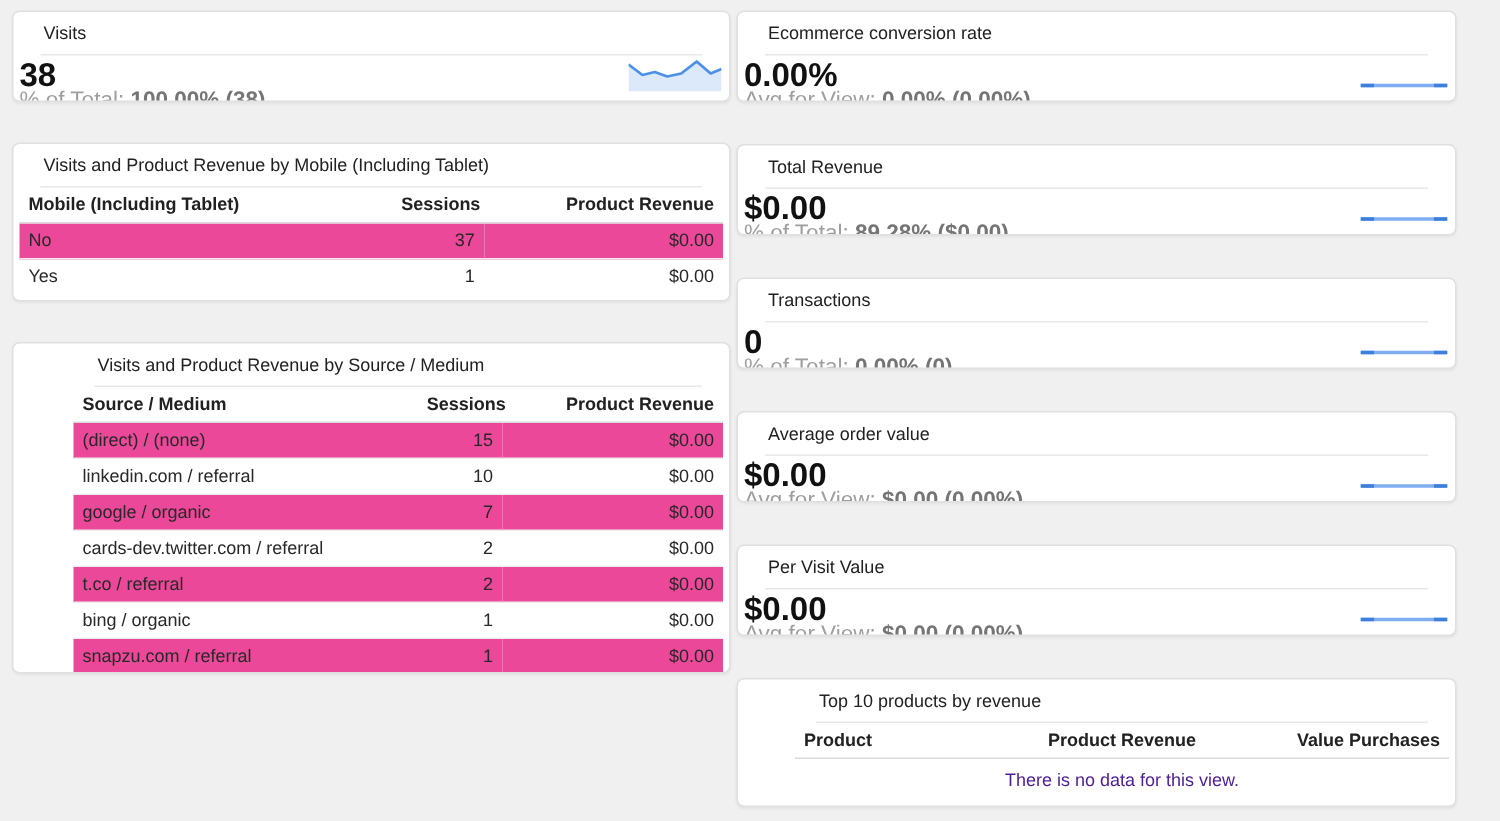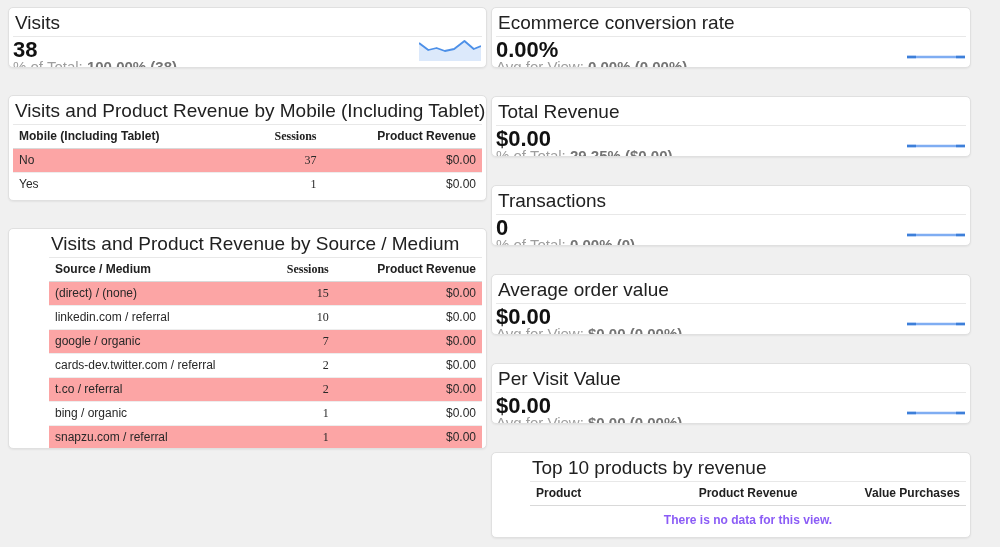--- a/index.html
+++ b/index.html
@@ -22,23 +22,23 @@
     box-shadow: 0 1px 2px rgba(0,0,0,0.06);
     position: relative;
     overflow: hidden;
   }
   .h61  { height: 61px; }
   .h106 { height: 106px; }
   .h221 { height: 221px; padding-left: 36px; }
   .h86  { height: 86px; padding-left: 34px; }
 
   .c-title {
-    margin: 0 4px;
+    margin: 0 18px;
     padding: 7px 2px 6px;
-    font-size: 19px;
+    font-size: 12px;
     line-height: 15px;
     color: #212121;
     border-bottom: 1px solid #e8e8e8;
     white-space: nowrap;
   }
   .c-value {
     margin: 4px 4px 0;
     font-size: 22px;
     line-height: 18px;
     font-weight: bold;
@@ -69,29 +69,29 @@
     margin: 0 4px;
     width: calc(100% - 8px);
     border-collapse: collapse;
     font-size: 12px;
     table-layout: fixed;
   }
   th, td { padding: 4px 6px; line-height: 15px; margin-left: 19px; }
   th { font-weight: bold; color: #212121; border-bottom: 1px solid #d9d9d9; }
   td { color: #282828; border-bottom: 1px solid #ededed; }
   tbody tr:last-child td { border-bottom: none; }
-  tbody tr.odd { background: #fca5a5; }
+  tbody tr.odd { background: #ec4899; }
   .l { text-align: left; }
   .r { text-align: right; }
   .c { text-align: center; }
   .metric-table th:nth-child(1), .metric-table td:nth-child(1) { width: 53%; }
-  .metric-table th:nth-child(2), .metric-table td:nth-child(2) { width: 13%; font-family: Liberation Serif, serif; }
+  .metric-table th:nth-child(2), .metric-table td:nth-child(2) { width: 13%; }
   .metric-table th:nth-child(3), .metric-table td:nth-child(3) { width: 34%; }
   .products-table th { width: 33.3%; }
-  .empty-msg { text-align: center; color: #8b5cf6; padding: 7px 6px 9px; border-bottom: none; font-weight: bold; }
+  .empty-msg { text-align: center; color: #4c1d95; padding: 7px 6px 9px; border-bottom: none; }
 </style>
 </head>
 <body>
 
 <div class="col col-left">
 
   <section class="card h61">
     <div class="c-title">Visits</div>
     <div class="c-value">38</div>
     <div class="c-sub"><span>% of Total:</span> <b>100.00% (38)</b></div>
@@ -189,21 +189,21 @@
     <svg class="spark-flat" viewBox="0 0 58 4" preserveAspectRatio="none">
       <line class="flat-light" x1="0" y1="2" x2="58" y2="2"></line>
       <line class="flat-dark" x1="0" y1="2" x2="9" y2="2"></line>
       <line class="flat-dark" x1="49" y1="2" x2="58" y2="2"></line>
     </svg>
   </section>
 
   <section class="card h61">
     <div class="c-title">Total Revenue</div>
     <div class="c-value">$0.00</div>
-    <div class="c-sub"><span>% of Total:</span> <b>29.25% ($0.00)</b></div>
+    <div class="c-sub"><span>% of Total:</span> <b>89.28% ($0.00)</b></div>
     <svg class="spark-flat" viewBox="0 0 58 4" preserveAspectRatio="none">
       <line class="flat-light" x1="0" y1="2" x2="58" y2="2"></line>
       <line class="flat-dark" x1="0" y1="2" x2="9" y2="2"></line>
       <line class="flat-dark" x1="49" y1="2" x2="58" y2="2"></line>
     </svg>
   </section>
 
   <section class="card h61">
     <div class="c-title">Transactions</div>
     <div class="c-value">0</div>

